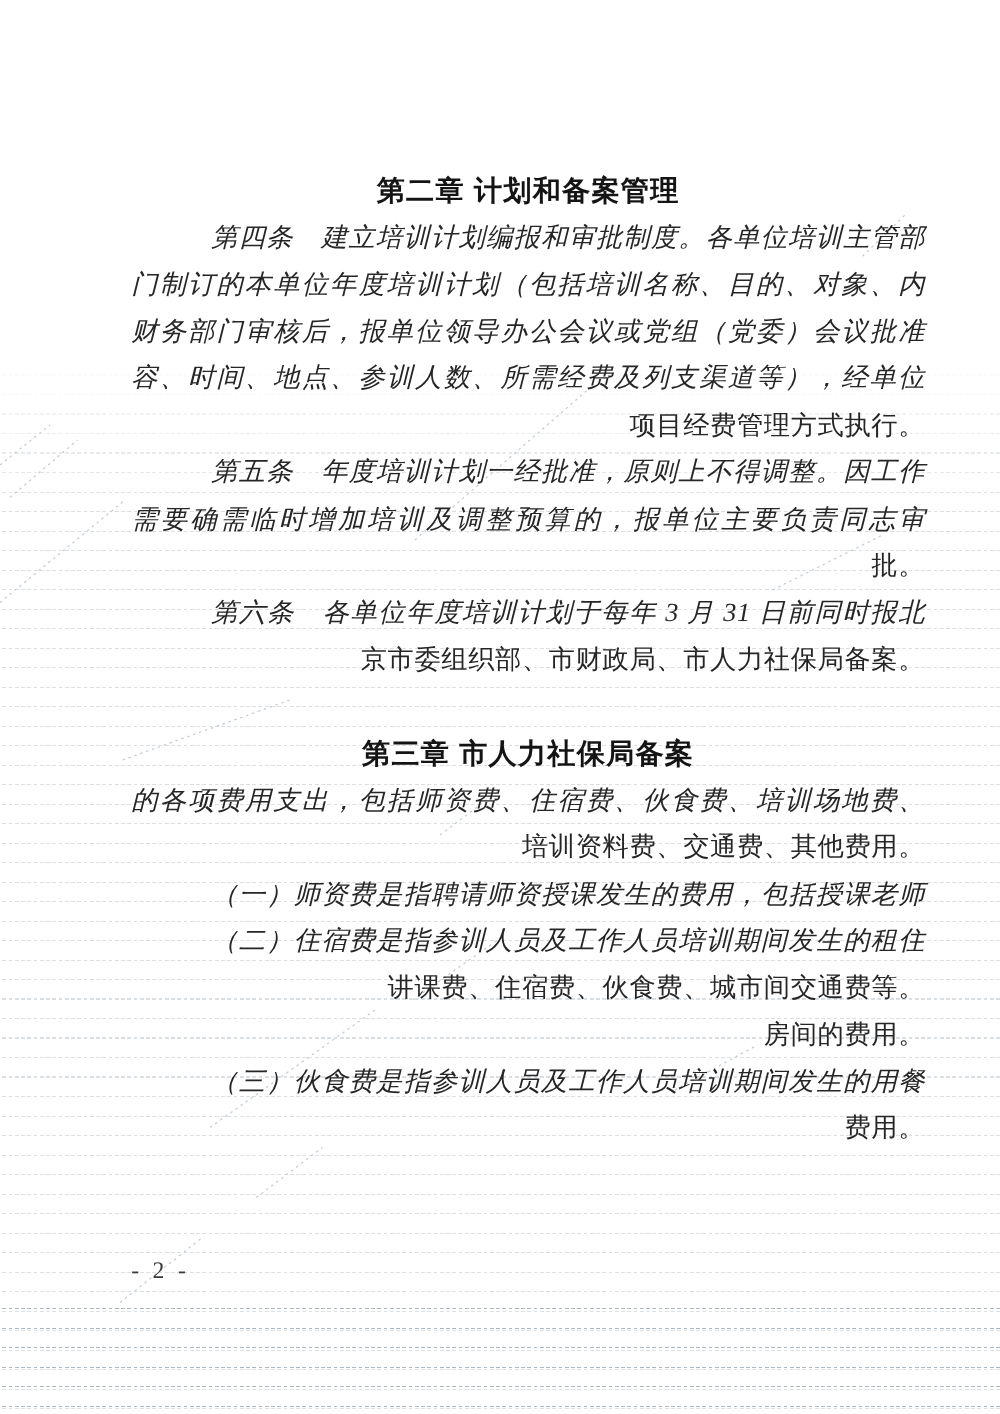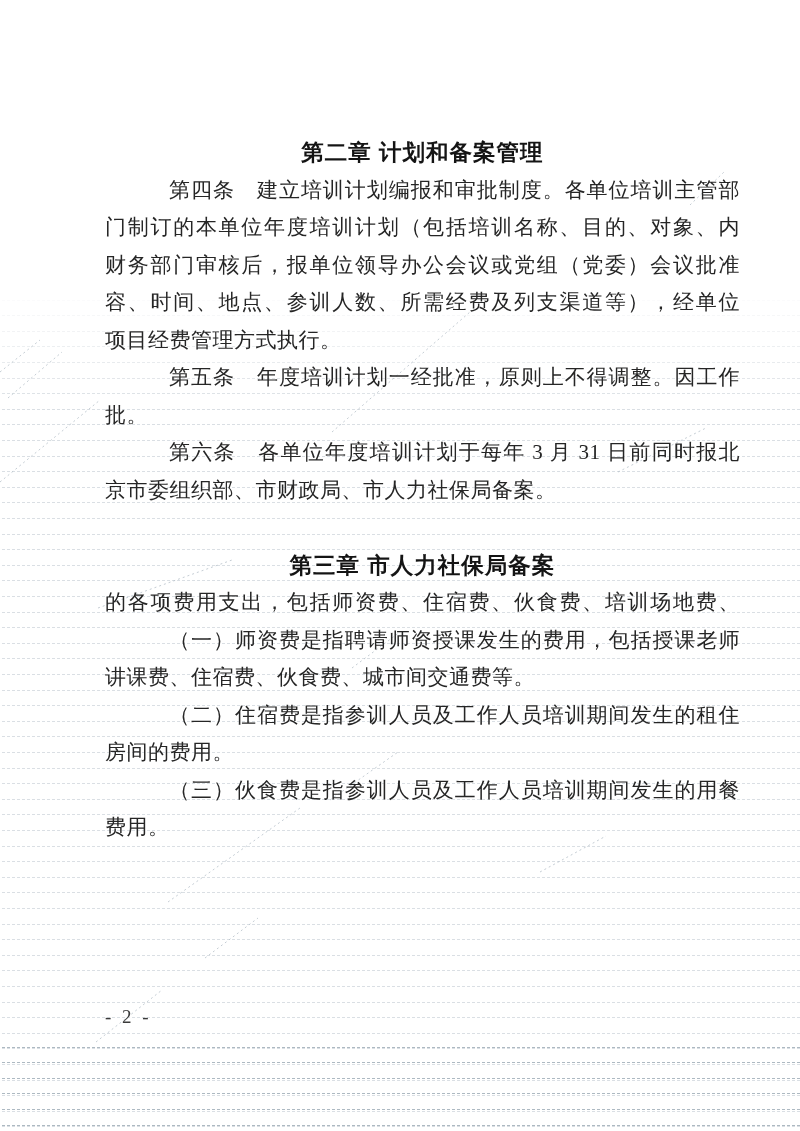--- a/index.html
+++ b/index.html
@@ -27,23 +27,23 @@
   }
   .artifacts{position:absolute;left:0;top:0;width:800px;height:1131px;}
   
   .doc{
     position:absolute;left:92px;top:134px;width:635px;z-index:2;
     color:#262626;
     margin-left:13px;
   }
   .line{
     height:37.5px;line-height:37.5px;font-size:21px;letter-spacing:.5px;
-    text-align:left;
+    text-align:right;
   }
-  .line.j{text-align:justify;text-align-last:justify;}
+  .line.j{text-align:justify;text-align-last:justify;font-style:italic;}
   .line.ind{text-indent:64px;}
   .line.heading{
     font-family:"Liberation Sans","DejaVu Sans",sans-serif;
     font-weight:bold;font-size:22.5px;letter-spacing:1px;
     text-align:center;text-align-last:center;color:#141414;
   }
   .line.spacer{}
   .footer{
     position:absolute;left:105px;top:998px;height:37.5px;line-height:37.5px;
     font-size:19px;letter-spacing:3px;color:#3a3a3a;z-index:2;
@@ -74,27 +74,29 @@
 </svg>
 
 <div class="doc">
     <div class="line heading">第二章 计划和备案管理</div>
     <div class="line j ind">第四条　建立培训计划编报和审批制度。各单位培训主管部</div>
     <div class="line j">门制订的本单位年度培训计划（包括培训名称、目的、对象、内</div>
     <div class="line j">财务部门审核后，报单位领导办公会议或党组（党委）会议批准</div>
     <div class="line j">容、时间、地点、参训人数、所需经费及列支渠道等），经单位</div>
     <div class="line">项目经费管理方式执行。</div>
     <div class="line j ind">第五条　年度培训计划一经批准，原则上不得调整。因工作</div>
+    <div class="line j">需要确需临时增加培训及调整预算的，报单位主要负责同志审</div>
     <div class="line">批。</div>
     <div class="line j ind">第六条　各单位年度培训计划于每年 3 月 31 日前同时报北</div>
     <div class="line">京市委组织部、市财政局、市人力社保局备案。</div>
     <div class="line spacer"></div>
     <div class="line heading">第三章 市人力社保局备案</div>
     <div class="line j">的各项费用支出，包括师资费、住宿费、伙食费、培训场地费、</div>
+    <div class="line">培训资料费、交通费、其他费用。</div>
     <div class="line j ind">（一）师资费是指聘请师资授课发生的费用，包括授课老师</div>
+    <div class="line j ind">（二）住宿费是指参训人员及工作人员培训期间发生的租住</div>
     <div class="line">讲课费、住宿费、伙食费、城市间交通费等。</div>
-    <div class="line j ind">（二）住宿费是指参训人员及工作人员培训期间发生的租住</div>
     <div class="line">房间的费用。</div>
     <div class="line j ind">（三）伙食费是指参训人员及工作人员培训期间发生的用餐</div>
     <div class="line">费用。</div>
   </div>
 
 <div class="footer">- 2 -</div>
 
 </body></html>

